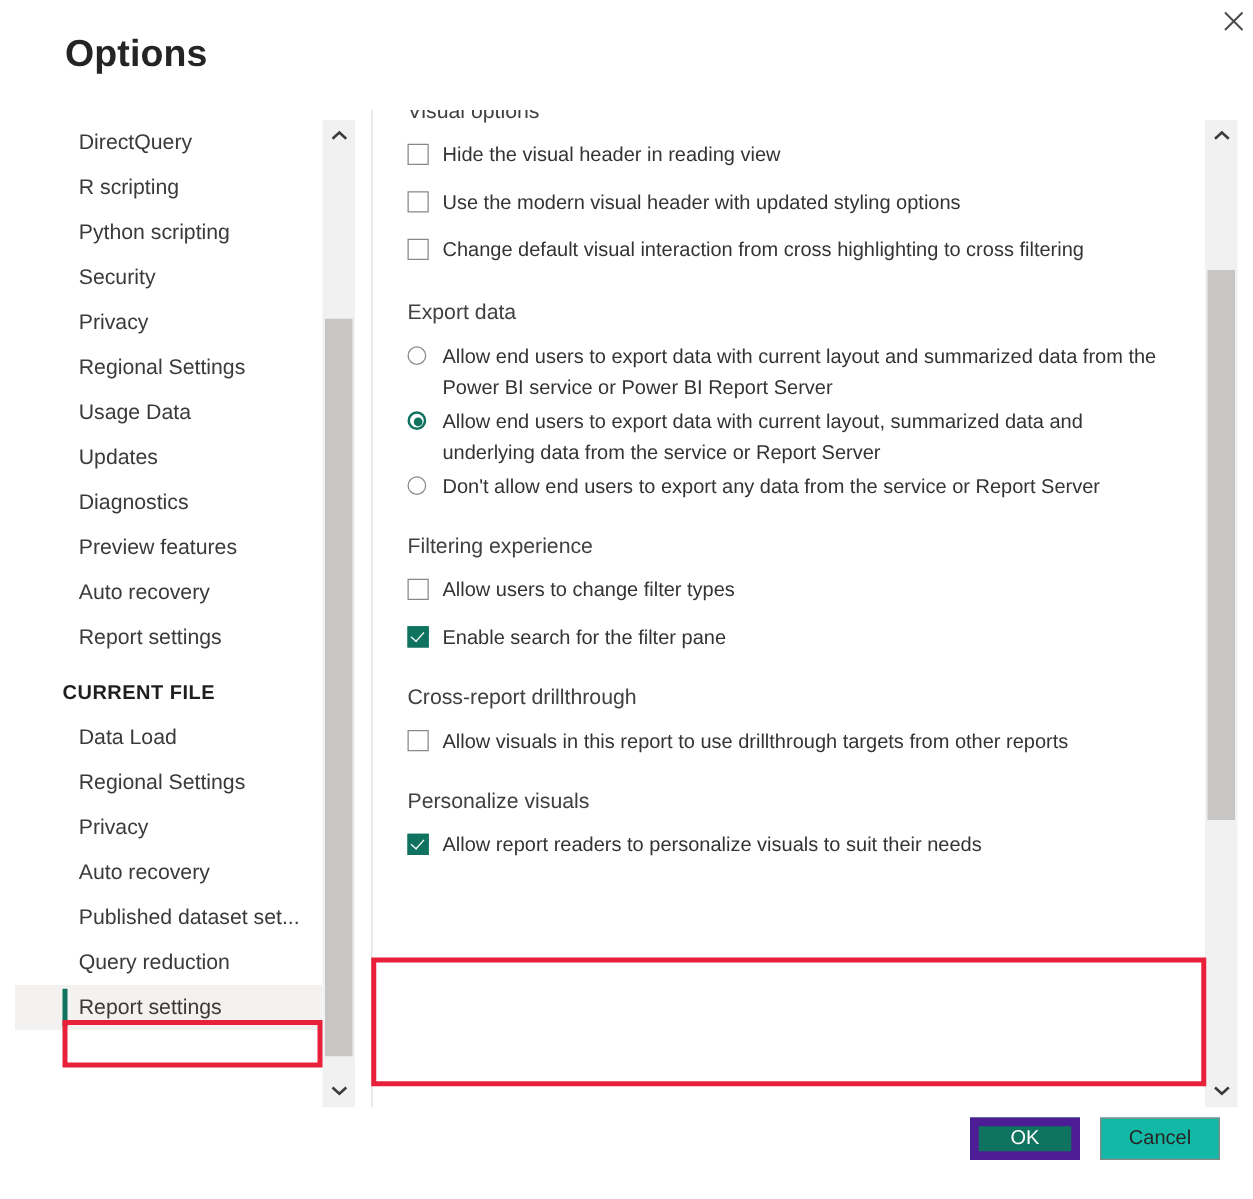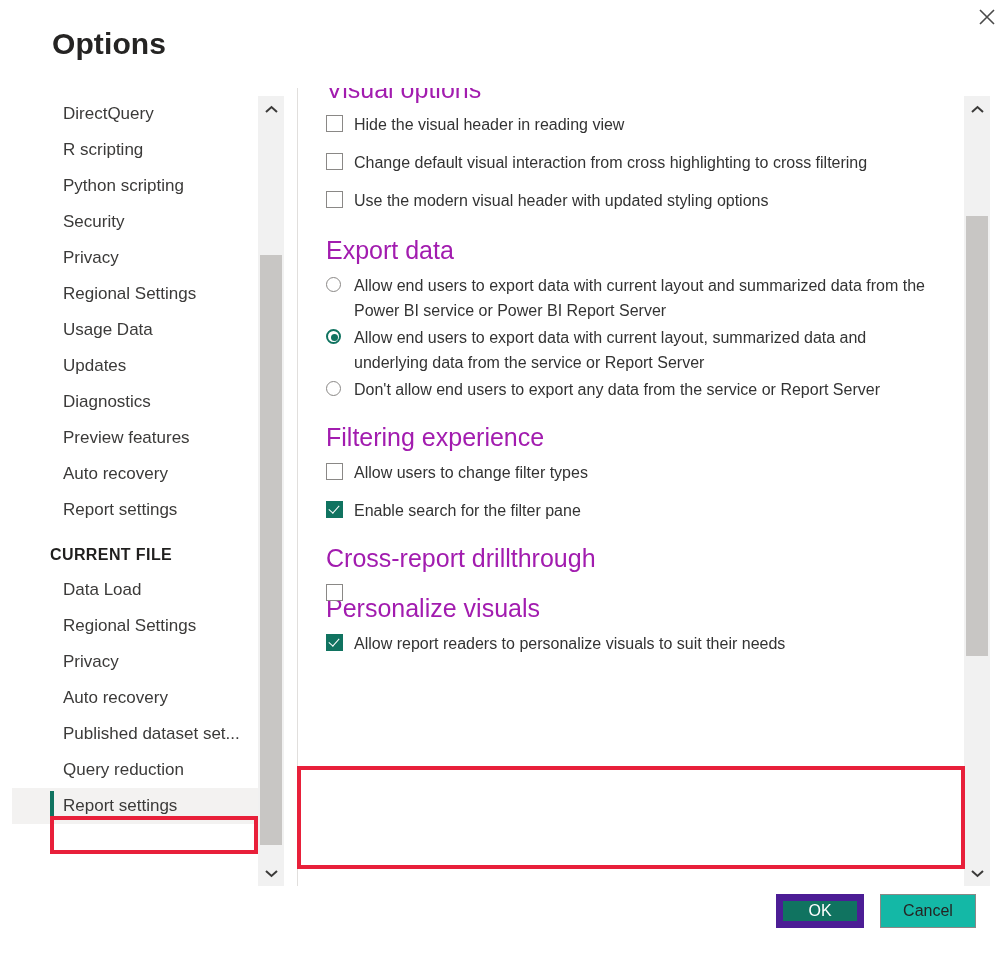--- a/index.html
+++ b/index.html
@@ -141,22 +141,22 @@
     height: 798px;
     overflow: hidden;
   }
   #content-inner {
     position: absolute;
     left: 0;
     top: -14px;
     width: 658px;
   }
   .section-title {
-    font-size: 25px;
-    color: #a21caf;
+    font-size: 17px;
+    color: #404040;
     padding: 0 0 0 28px;
     margin: 0;
     font-weight: normal;
     line-height: 30px;
   }
   h2.section-title { margin-top: 0; }
   .opt-row {
     position: relative;
     padding-left: 56px;
     padding-right: 22px;
@@ -337,25 +337,25 @@
 
   <div id="content">
     <div id="content-inner">
         <h2 class="section-title" style="margin-top: 0px; margin-bottom: 8px;">Visual options</h2>
         <div class="opt-row" style="margin-bottom: 13px;">
           <span class="cb"></span>
           <span class="opt-label">Hide the visual header in reading view</span>
         </div>
         <div class="opt-row" style="margin-bottom: 13px;">
           <span class="cb"></span>
+          <span class="opt-label">Use the modern visual header with updated styling options</span>
+        </div>
+        <div class="opt-row" style="margin-bottom: 13px;">
+          <span class="cb"></span>
           <span class="opt-label">Change default visual interaction from cross highlighting to cross filtering</span>
-        </div>
-        <div class="opt-row" style="margin-bottom: 13px;">
-          <span class="cb"></span>
-          <span class="opt-label">Use the modern visual header with updated styling options</span>
         </div>
         <h2 class="section-title" style="margin-top: 22px; margin-bottom: 8px;">Export data</h2>
         <div class="opt-row" style="margin-bottom: 2px;">
           <span class="rb"></span>
           <span class="opt-label">Allow end users to export data with current layout and summarized data from the Power BI service or Power BI Report Server</span>
         </div>
         <div class="opt-row" style="margin-bottom: 2px;">
           <span class="rb checked"></span>
           <span class="opt-label">Allow end users to export data with current layout, summarized data and underlying data from the service or Report Server</span>
         </div>
@@ -368,20 +368,21 @@
           <span class="cb"></span>
           <span class="opt-label">Allow users to change filter types</span>
         </div>
         <div class="opt-row" style="margin-bottom: 13px;">
           <span class="cb checked"></span>
           <span class="opt-label">Enable search for the filter pane</span>
         </div>
         <h2 class="section-title" style="margin-top: 20px; margin-bottom: 8px;">Cross-report drillthrough</h2>
         <div class="opt-row" style="margin-bottom: 13px;">
           <span class="cb"></span>
+          <span class="opt-label">Allow visuals in this report to use drillthrough targets from other reports</span>
         </div>
         <h2 class="section-title" style="margin-top: 20px; margin-bottom: 8px;">Personalize visuals</h2>
         <div class="opt-row" style="margin-bottom: 13px;">
           <span class="cb checked"></span>
           <span class="opt-label">Allow report readers to personalize visuals to suit their needs</span>
         </div>
       </div>
   </div>
 
   <div class="scrollbar" id="content-scrollbar" style="left:952px; top:96px; height:790px;">

